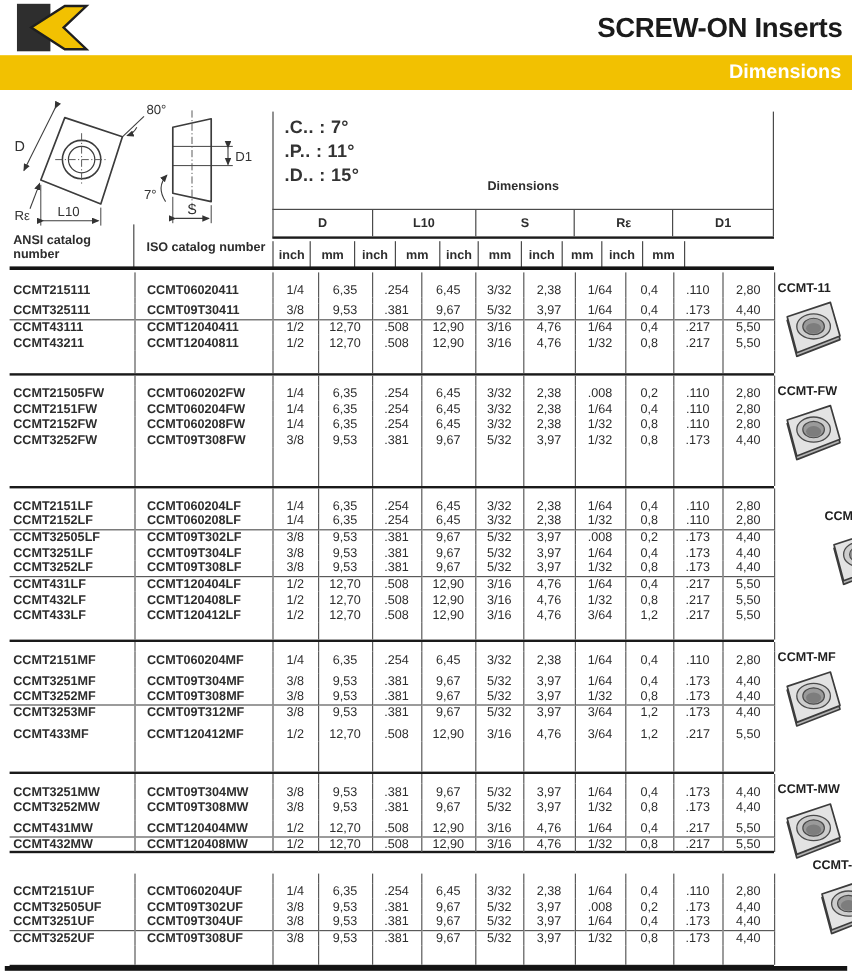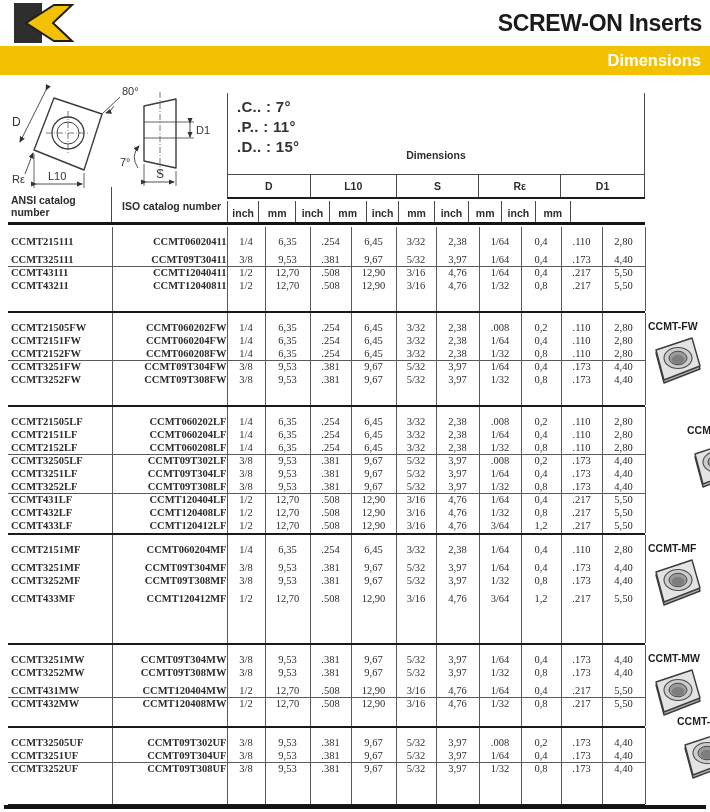--- a/index.html
+++ b/index.html
@@ -36,29 +36,29 @@
              display:flex; border-left:1px solid #4a4a4a; }
   .unitrow .uc { border-right:1px solid #4a4a4a; display:flex; align-items:center;
                  justify-content:center; font-size:10.5px; font-weight:600; color:#2d2d2d; }
   .cathdr { position:absolute; left:8px; top:187px; width:219px; height:37px; display:flex; }
   .cathdr .ch { display:flex; align-items:center; font-weight:700; font-size:10.5px; color:#2d2d2d; }
   .cathdr .ch.ansi { width:104px; border-right:1px solid #4a4a4a; padding-left:3px; }
   .cathdr .ch.iso  { width:115px; padding-left:10px; }
   .hdr-thick { position:absolute; left:8px; top:222px; width:637px; height:3px; background:#141414; }
 
   
-  .group { position:absolute; left:8px; width:637px; border-bottom:2px solid #1a1a1a;font-family:Liberation Serif, serif; }
+  .group { position:absolute; left:8px; width:637px; border-bottom:2px solid #1a1a1a; }
   .grp-table { border-collapse:collapse; table-layout:fixed; width:637px; height:100%; }
   .grp-table td { padding:0; font-size:10.5px; color:#2d2d2d; white-space:nowrap;
                   overflow:hidden; border-right:1px solid #5a5a5a; vertical-align:middle; }
   .grp-table tr.data { height:13px; }
   .grp-table tr.gap  { height:5px; }
   .grp-table tr.sepline td { border-top:1px solid #5a5a5a; }
   .grp-table td.c-ansi { text-align:left; padding-left:3px;  font-weight:700; }
-  .grp-table td.c-iso  { text-align:right; padding-left:10px; font-weight:700; }
+  .grp-table td.c-iso  { text-align:left; padding-left:10px; font-weight:700; }
   .grp-table td.c-val  { text-align:center; }
   .grp-table tr.filler { height:auto; }
 
   .insert-block { position:absolute; left:648px; width:60px; }
   .insert-label { font-weight:700; font-size:10.5px; color:#1f1f1f; margin-bottom:2px; }
 
   .bottom-rule { position:absolute; top:805px; left:4px; width:702px; height:4px; background:#141414; }
 </style>
 </head>
 <body>
@@ -346,34 +346,20 @@
               <td class="c-val">6,35</td>
               <td class="c-val">.254</td>
               <td class="c-val">6,45</td>
               <td class="c-val">3/32</td>
               <td class="c-val">2,38</td>
               <td class="c-val">1/32</td>
               <td class="c-val">0,8</td>
               <td class="c-val">.110</td>
               <td class="c-val">2,80</td>
             </tr>
-            <tr class="data sepline">
-              <td class="c-ansi">CCMT3251FW</td>
-              <td class="c-iso">CCMT09T304FW</td>
-              <td class="c-val">3/8</td>
-              <td class="c-val">9,53</td>
-              <td class="c-val">.381</td>
-              <td class="c-val">9,67</td>
-              <td class="c-val">5/32</td>
-              <td class="c-val">3,97</td>
-              <td class="c-val">1/64</td>
-              <td class="c-val">0,4</td>
-              <td class="c-val">.173</td>
-              <td class="c-val">4,40</td>
-            </tr>
             <tr class="data">
               <td class="c-ansi">CCMT3252FW</td>
               <td class="c-iso">CCMT09T308FW</td>
               <td class="c-val">3/8</td>
               <td class="c-val">9,53</td>
               <td class="c-val">.381</td>
               <td class="c-val">9,67</td>
               <td class="c-val">5/32</td>
               <td class="c-val">3,97</td>
               <td class="c-val">1/32</td>
@@ -421,34 +407,20 @@
               <td></td>
               <td></td>
               <td></td>
               <td></td>
               <td></td>
               <td></td>
               <td></td>
               <td></td>
               <td></td>
               <td></td>
-            </tr>
-            <tr class="data">
-              <td class="c-ansi">CCMT21505LF</td>
-              <td class="c-iso">CCMT060202LF</td>
-              <td class="c-val">1/4</td>
-              <td class="c-val">6,35</td>
-              <td class="c-val">.254</td>
-              <td class="c-val">6,45</td>
-              <td class="c-val">3/32</td>
-              <td class="c-val">2,38</td>
-              <td class="c-val">.008</td>
-              <td class="c-val">0,2</td>
-              <td class="c-val">.110</td>
-              <td class="c-val">2,80</td>
             </tr>
             <tr class="data">
               <td class="c-ansi">CCMT2151LF</td>
               <td class="c-iso">CCMT060204LF</td>
               <td class="c-val">1/4</td>
               <td class="c-val">6,35</td>
               <td class="c-val">.254</td>
               <td class="c-val">6,45</td>
               <td class="c-val">3/32</td>
               <td class="c-val">2,38</td>
@@ -652,20 +624,34 @@
               <td class="c-val">9,53</td>
               <td class="c-val">.381</td>
               <td class="c-val">9,67</td>
               <td class="c-val">5/32</td>
               <td class="c-val">3,97</td>
               <td class="c-val">1/32</td>
               <td class="c-val">0,8</td>
               <td class="c-val">.173</td>
               <td class="c-val">4,40</td>
             </tr>
+            <tr class="data sepline">
+              <td class="c-ansi">CCMT3253MF</td>
+              <td class="c-iso">CCMT09T312MF</td>
+              <td class="c-val">3/8</td>
+              <td class="c-val">9,53</td>
+              <td class="c-val">.381</td>
+              <td class="c-val">9,67</td>
+              <td class="c-val">5/32</td>
+              <td class="c-val">3,97</td>
+              <td class="c-val">3/64</td>
+              <td class="c-val">1,2</td>
+              <td class="c-val">.173</td>
+              <td class="c-val">4,40</td>
+            </tr>
             <tr class="gap" style="height: 5px;">
               <td></td>
               <td></td>
               <td></td>
               <td></td>
               <td></td>
               <td></td>
               <td></td>
               <td></td>
               <td></td>
@@ -697,21 +683,21 @@
               <td></td>
               <td></td>
               <td></td>
               <td></td>
               <td></td>
               <td></td>
             </tr>
           </tbody>
         </table>
       </div>
-      <div class="group" style="top: 645px; height: 83px;">
+      <div class="group" style="top: 645px; height: 66px;">
         <table class="grp-table">
           <colgroup>
             <col style="width: 104px;">
             <col style="width: 115px;">
             <col style="width: 38px;">
             <col style="width: 45px;">
             <col style="width: 41px;">
             <col style="width: 45px;">
             <col style="width: 40px;">
             <col style="width: 43px;">
@@ -847,20 +833,34 @@
               <td></td>
               <td></td>
               <td></td>
               <td></td>
               <td></td>
               <td></td>
               <td></td>
               <td></td>
             </tr>
             <tr class="data">
+              <td class="c-ansi">CCMT2151UF</td>
+              <td class="c-iso">CCMT060204UF</td>
+              <td class="c-val">1/4</td>
+              <td class="c-val">6,35</td>
+              <td class="c-val">.254</td>
+              <td class="c-val">6,45</td>
+              <td class="c-val">3/32</td>
+              <td class="c-val">2,38</td>
+              <td class="c-val">1/64</td>
+              <td class="c-val">0,4</td>
+              <td class="c-val">.110</td>
+              <td class="c-val">2,80</td>
+            </tr>
+            <tr class="data">
               <td class="c-ansi">CCMT32505UF</td>
               <td class="c-iso">CCMT09T302UF</td>
               <td class="c-val">3/8</td>
               <td class="c-val">9,53</td>
               <td class="c-val">.381</td>
               <td class="c-val">9,67</td>
               <td class="c-val">5/32</td>
               <td class="c-val">3,97</td>
               <td class="c-val">.008</td>
               <td class="c-val">0,2</td>
@@ -908,20 +908,27 @@
               <td></td>
               <td></td>
               <td></td>
             </tr>
           </tbody>
         </table>
       </div>
     </div>
 
   <div class="bottom-rule"></div>
+<div class="insert-block" style="top: 234px;"><div class="insert-label">CCMT-11</div><svg width="56" height="50" viewBox="0 0 56 50">
+        <polygon points="8,19 44,7 52,35 16,49" fill="#b2b2b2" stroke="#3c3c3c" stroke-width="1.4" stroke-linejoin="round"></polygon>
+        <polygon points="8,16 44,4 52,32 16,46" fill="#e3e3e3" stroke="#3c3c3c" stroke-width="1.4" stroke-linejoin="round"></polygon>
+        <ellipse cx="30" cy="24" rx="14" ry="10.5" fill="#cdcdcd" stroke="#4a4a4a" stroke-width="1.1"></ellipse>
+        <ellipse cx="30" cy="24" rx="9" ry="6.8" fill="#9a9a9a" stroke="#4a4a4a" stroke-width="1"></ellipse>
+        <ellipse cx="30" cy="25.5" rx="6.3" ry="4.4" fill="#7d7d7d"></ellipse>
+      </svg></div>
     <div class="insert-block" style="top: 320px;"><div class="insert-label">CCMT-FW</div><svg width="56" height="50" viewBox="0 0 56 50">
         <polygon points="8,19 44,7 52,35 16,49" fill="#b2b2b2" stroke="#3c3c3c" stroke-width="1.4" stroke-linejoin="round"></polygon>
         <polygon points="8,16 44,4 52,32 16,46" fill="#e3e3e3" stroke="#3c3c3c" stroke-width="1.4" stroke-linejoin="round"></polygon>
         <ellipse cx="30" cy="24" rx="14" ry="10.5" fill="#cdcdcd" stroke="#4a4a4a" stroke-width="1.1"></ellipse>
         <ellipse cx="30" cy="24" rx="9" ry="6.8" fill="#9a9a9a" stroke="#4a4a4a" stroke-width="1"></ellipse>
         <ellipse cx="30" cy="25.5" rx="6.3" ry="4.4" fill="#7d7d7d"></ellipse>
       </svg></div>
     <div class="insert-block" style="top: 424px; margin-left: 39px;"><div class="insert-label">CCMT-LF</div><svg width="56" height="50" viewBox="0 0 56 50">
         <polygon points="8,19 44,7 52,35 16,49" fill="#b2b2b2" stroke="#3c3c3c" stroke-width="1.4" stroke-linejoin="round"></polygon>
         <polygon points="8,16 44,4 52,32 16,46" fill="#e3e3e3" stroke="#3c3c3c" stroke-width="1.4" stroke-linejoin="round"></polygon>

